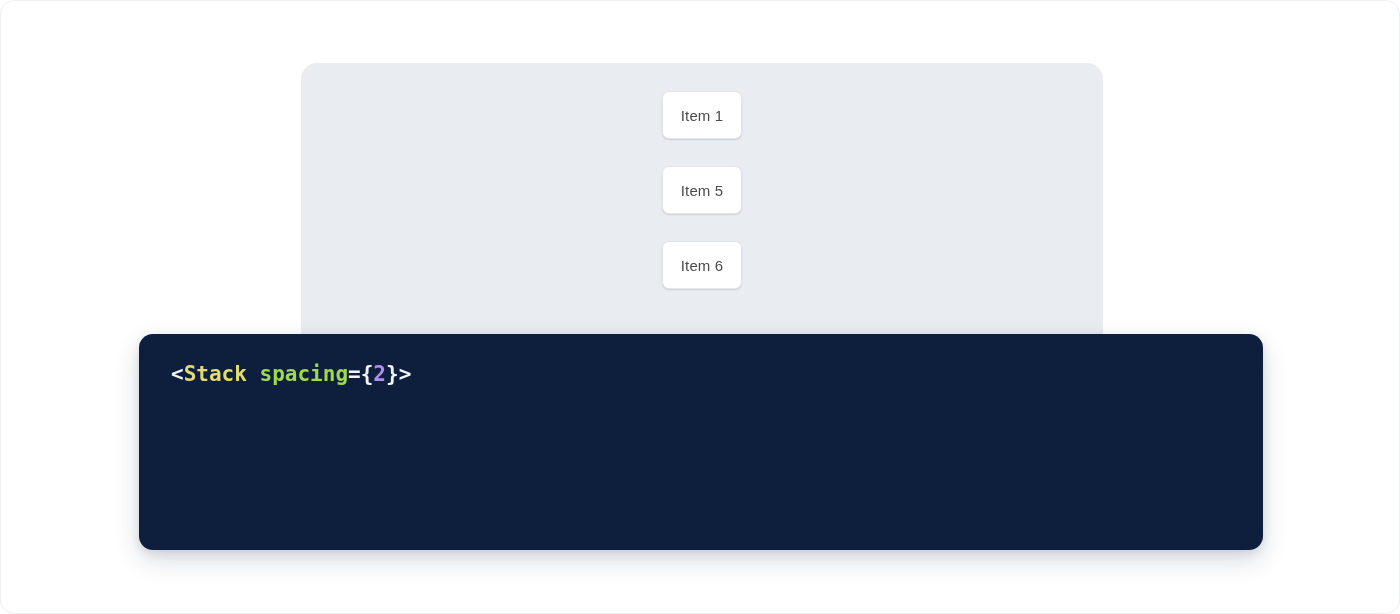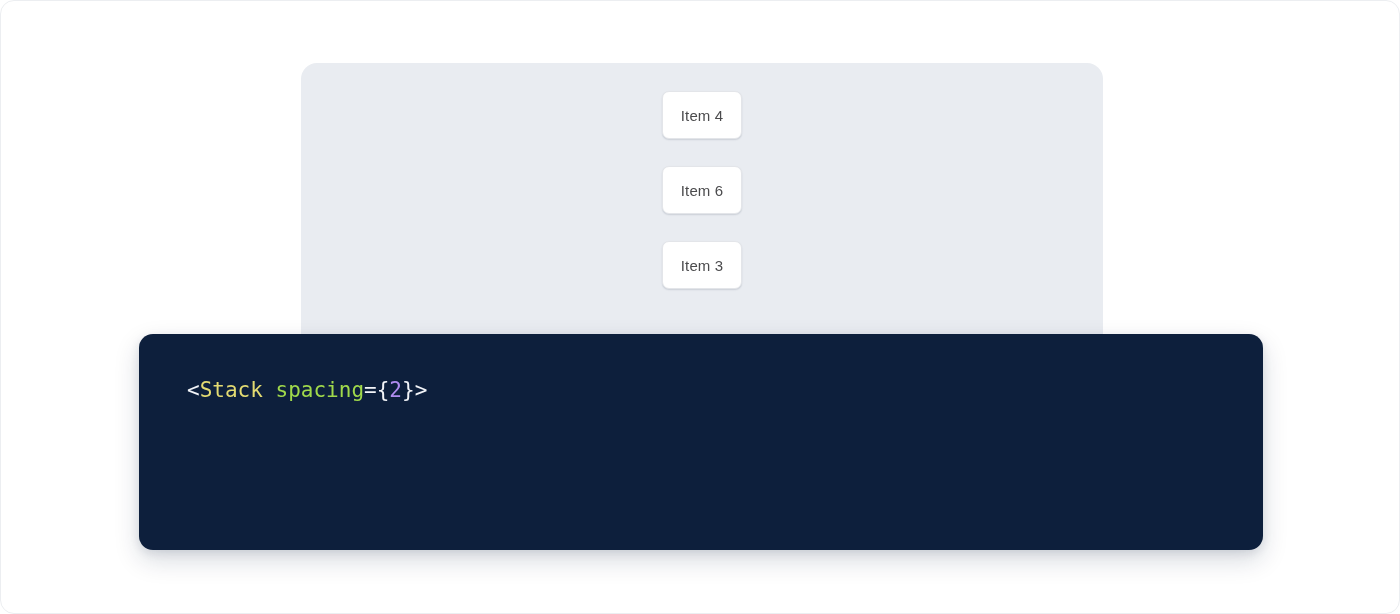--- a/index.html
+++ b/index.html
@@ -77,52 +77,52 @@
     background: #0d1f3c;
     border-radius: 14px;
     box-sizing: border-box;
     padding: 24px 32px;
     box-shadow: 0 10px 26px rgba(13, 31, 60, 0.16),
                 0 3px 10px rgba(13, 31, 60, 0.10);
     overflow: hidden;
   }
 
   .code-block pre {
-    margin: 16px;
+    margin: 0;
     font-family: "DejaVu Sans Mono", "Liberation Mono", monospace;
     font-size: 21px;
     line-height: 33.6px;
     color: #f2f4f8;
     white-space: pre;
-    font-weight: 400;
+    font-weight: 700;
   }
 
   .code-line { display: block; min-height: 33.6px; }
 
   .tok-punct  { color: #f2f4f8; }
   .tok-tag    { color: #e3db72; }
   .tok-attr   { color: #a0d94b; }
   .tok-num    { color: #b08cf0; }
   .tok-text   { color: #f2f4f8; }
 </style>
 </head>
 <body>
 
 <div class="page-frame">
 
   <div class="preview-panel">
     <div class="stack">
       <div class="stack-item">
-        <span>Item 4</span>
+        <span>Item 1</span>
+      </div>
+      <div class="stack-item">
+        <span>Item 5</span>
       </div>
       <div class="stack-item">
         <span>Item 6</span>
-      </div>
-      <div class="stack-item">
-        <span>Item 3</span>
       </div>
     </div>
   </div>
 
   <div class="code-block">
     <pre><code id="code-root"><span class="code-line"><span class="tok-punct">&lt;</span><span class="tok-tag">Stack</span><span class="tok-punct"> </span><span class="tok-attr">spacing</span><span class="tok-punct">={</span><span class="tok-num">2</span><span class="tok-punct">}&gt;</span></span>
 
 </code></pre>
   </div>
 

